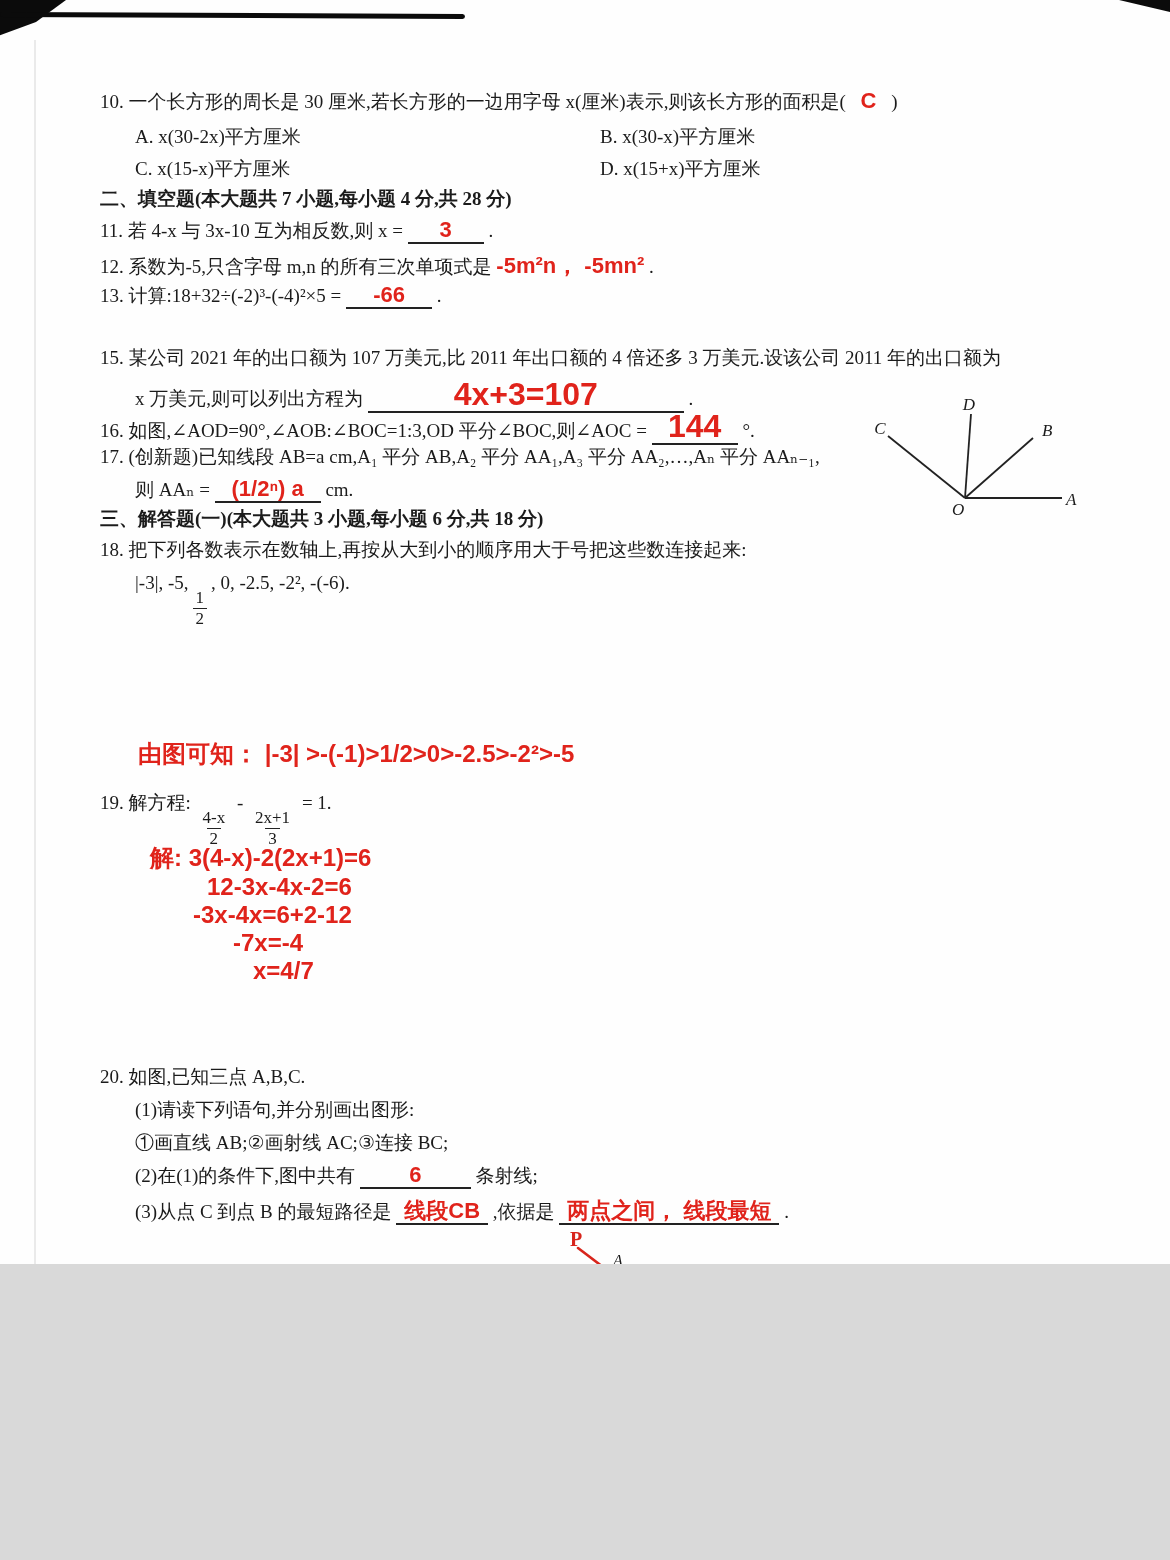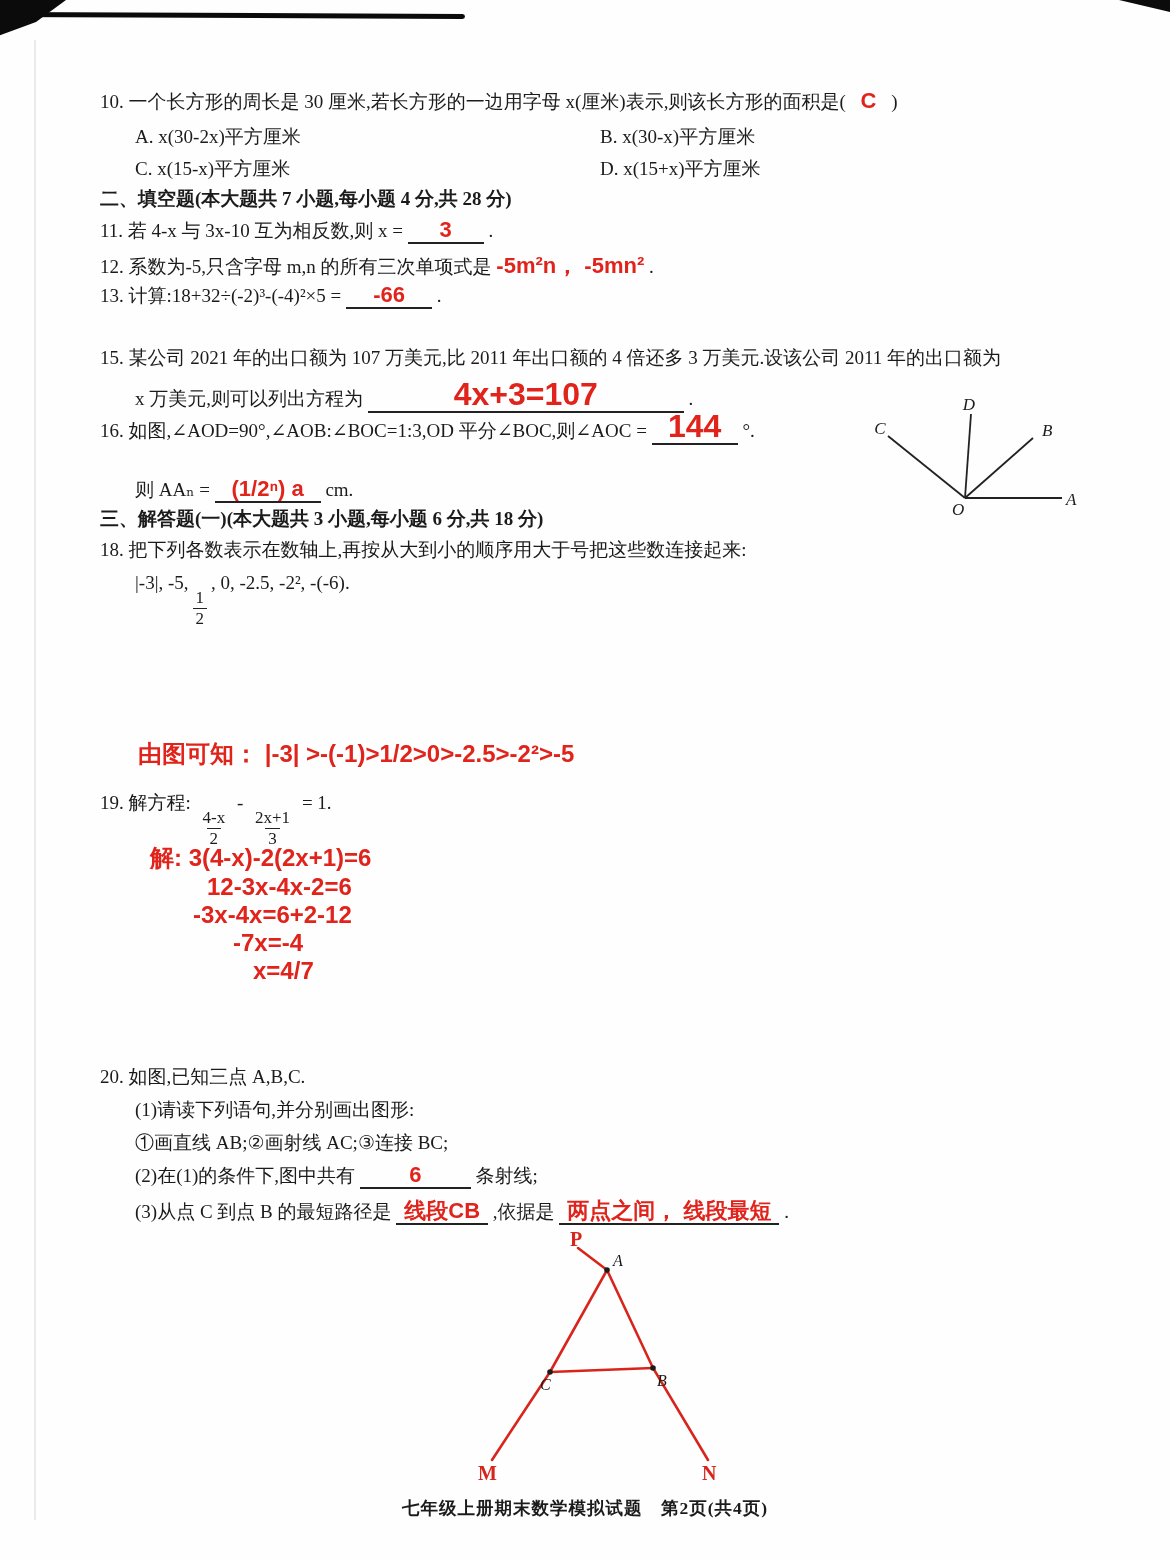--- a/index.html
+++ b/index.html
@@ -1,17 +1,17 @@
 <!DOCTYPE html>
 <html><head>
 <meta charset="utf-8">
 <style>
   html,body{margin:0;padding:0;background:#d9d9d9;}
   .page{
-    position:relative;width:1170px;height:1560px;background:#fefefe;
+    position:relative;width:1170px;height:1264px;background:#fefefe;
     font-family:"Liberation Serif","DejaVu Serif",serif;color:#1b1b1b;
     overflow:hidden;margin:0 auto;
   }
   .t{position:absolute;font-size:19px;white-space:nowrap;line-height:1.35;}
   .sec{font-weight:bold;font-size:19px;}
   .red{color:#e0231b;font-family:"Liberation Sans","DejaVu Sans",sans-serif;font-weight:bold;}
   .ans{font-size:22px;}
   .big{font-size:32px;}
   .blank{display:inline-block;border-bottom:2px solid #222;text-align:center;vertical-align:baseline;padding:0 8px 1px;line-height:1;}
   .frac{display:inline-flex;flex-direction:column;align-items:center;vertical-align:-14px;margin:0 4px;line-height:1.15;font-size:17px;}
@@ -85,20 +85,21 @@
     </g>
     <g font-size="17" font-style="italic" fill="#1b1b1b">
       <text x="99" y="12" text-anchor="middle">D</text>
       <text x="10" y="36" text-anchor="middle">C</text>
       <text x="172" y="38">B</text>
       <text x="82" y="117">O</text>
       <text x="196" y="107">A</text>
     </g>
   </svg>
 
+  <div class="t" style="left:100px;top:444px;">17. (创新题)已知线段 AB=a cm,A₁ 平分 AB,A₂ 平分 AA₁,A₃ 平分 AA₂,…,Aₙ 平分 AAₙ₋₁,</div>
   <div class="t" style="left:135px;top:477px;">
     <span>则 AAₙ =</span>
     <span class="blank" style="min-width:90px;"><span class="red ans">(1/2ⁿ) a</span></span>
     <span>cm.</span>
   </div>
 
   <div class="t sec" style="left:100px;top:506px;">三、解答题(一)(本大题共 3 小题,每小题 6 分,共 18 分)</div>
 
   <div class="t" style="left:100px;top:537px;">18. 把下列各数表示在数轴上,再按从大到小的顺序用大于号把这些数连接起来:</div>
   <div class="t" style="left:135px;top:570px;">

